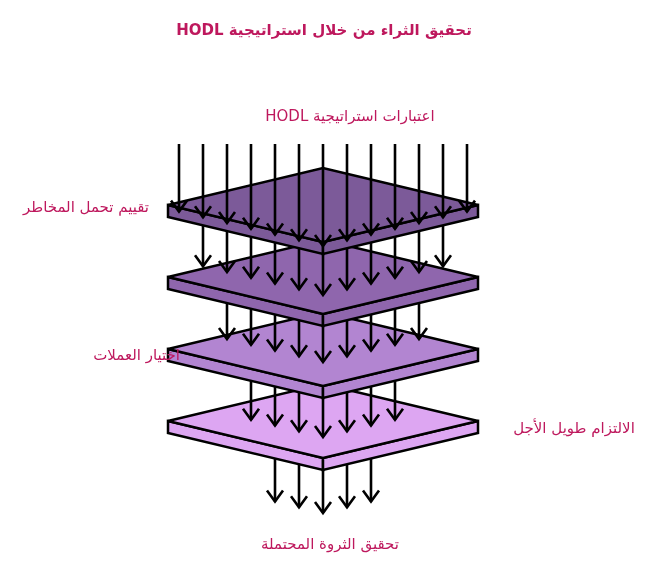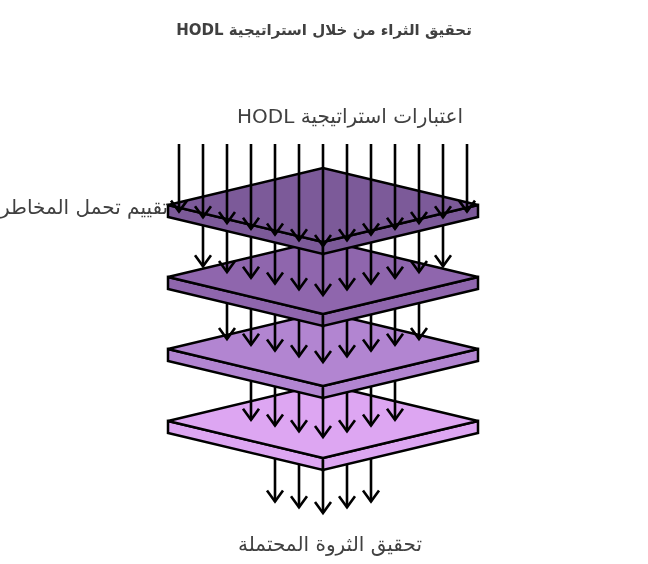--- a/index.html
+++ b/index.html
@@ -1,23 +1,23 @@
 <!DOCTYPE html>
 <html><head>
 <meta charset="utf-8">
 <style>
   html,body{margin:0;padding:0;background:#ffffff;}
   #stage{
     position:relative;width:648px;height:564px;background:#ffffff;overflow:hidden;
-    font-family:"DejaVu Sans","Liberation Sans",sans-serif;color:#404040;
+    font-family:"DejaVu Sans","Liberation Sans",sans-serif;color:#be185d;
   }
-  .lbl{position:absolute;font-size:20px;line-height:20px;white-space:nowrap;}
+  .lbl{position:absolute;font-size:15px;line-height:20px;white-space:nowrap;}
   .title{top:20px;left:0;width:648px;text-align:center;font-weight:bold;font-size:15px;}
   .input-label{top:106px;left:200px;width:300px;text-align:center;}
-  .side-label-1{top:197px;left:0px;width:172px;text-align:left;}
+  .side-label-1{top:197px;left:0px;width:172px;text-align:center;}
   .side-label-2{top:273px;left:498px;width:145px;text-align:center;}
   .side-label-3{top:345px;left:18px;width:162px;text-align:right;}
   .side-label-4{top:418px;left:500px;width:148px;text-align:center;}
   .output-label{top:526px;left:210px;width:240px;text-align:center;margin-top:8px;}
   svg{position:absolute;top:0;left:0;}
 </style>
 </head>
 <body>
 
 <div id="stage">
@@ -144,16 +144,18 @@
       </g>
     </svg>
 
   <div class="lbl title" dir="rtl">تحقيق الثراء من خلال استراتيجية HODL</div>
 
   <div class="lbl input-label" dir="rtl">اعتبارات استراتيجية HODL</div>
 
   <div class="lbl side-label-1" dir="rtl">تقييم تحمل المخاطر</div>
 
 
+  <div class="lbl side-label-3" dir="rtl">اختيار العملات</div>
 
+  <div class="lbl side-label-4" dir="rtl">الالتزام طويل الأجل</div>
 
   <div class="lbl output-label" dir="rtl">تحقيق الثروة المحتملة</div>
 </div>
 
 </body></html>

